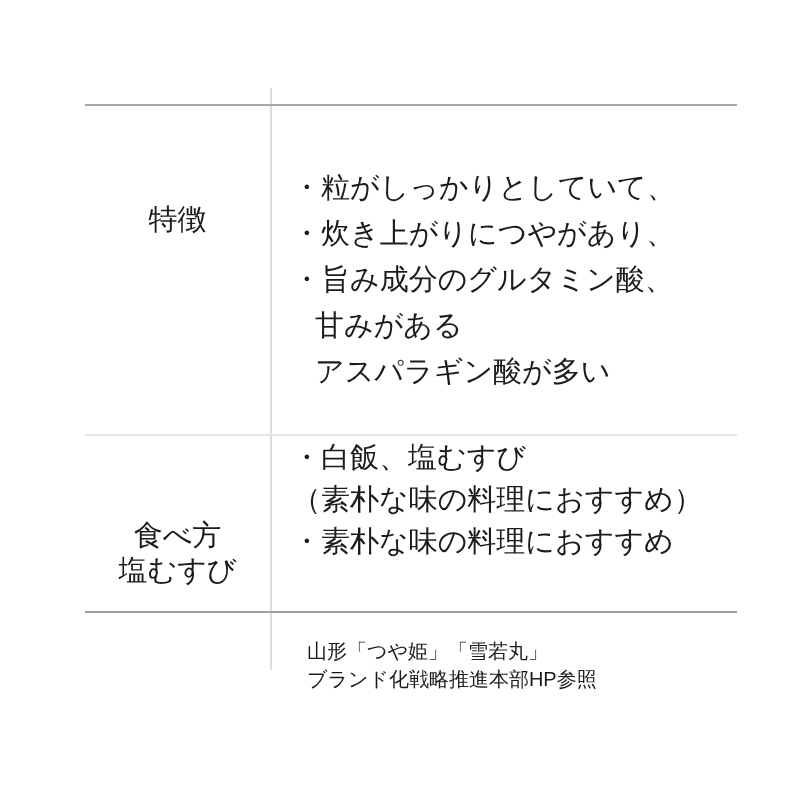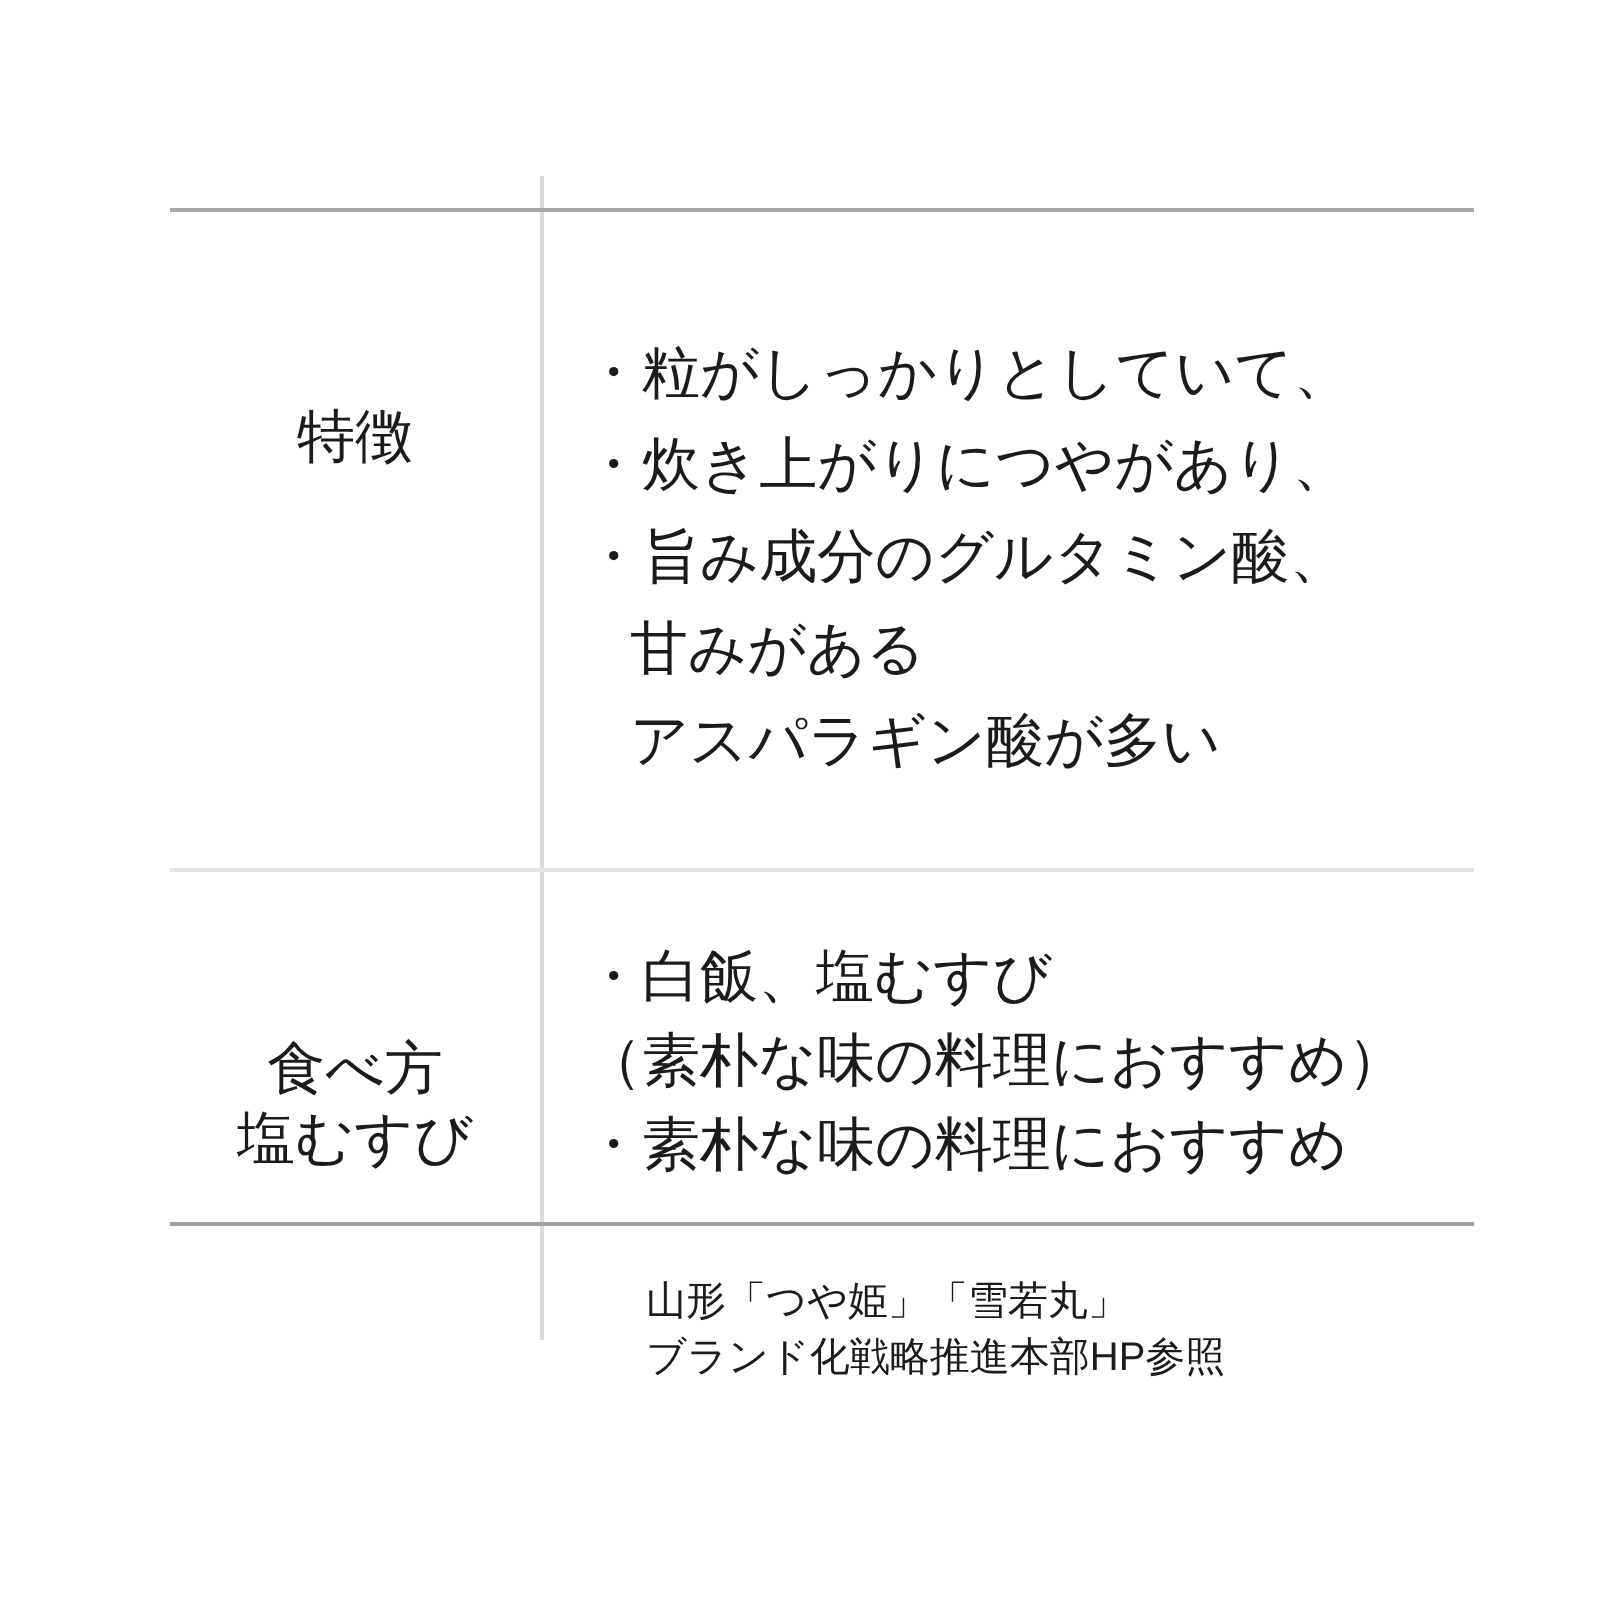--- a/index.html
+++ b/index.html
@@ -50,27 +50,27 @@
   .row-header-2 { top: 494px; }
 
   
   .row-content {
     position: absolute;
     left: 292px;
     font-size: 29px;
     white-space: nowrap;
   }
   .row-content-1 { top: 142px; line-height: 46px; margin-top: 22px; }
-  .row-content-2 { top: 468px; line-height: 42px; }
+  .row-content-2 { top: 436px; line-height: 42px; }
   .content-line.indent { padding-left: 23px; }
 
   
   .footnote {
     position: absolute;
-    left: 323px;
+    left: 307px;
     top: 637px;
     font-size: 20px;
     line-height: 28px;
     white-space: nowrap;
     color: #1b1b1b;
   }
 </style>
 </head>
 <body>
 

